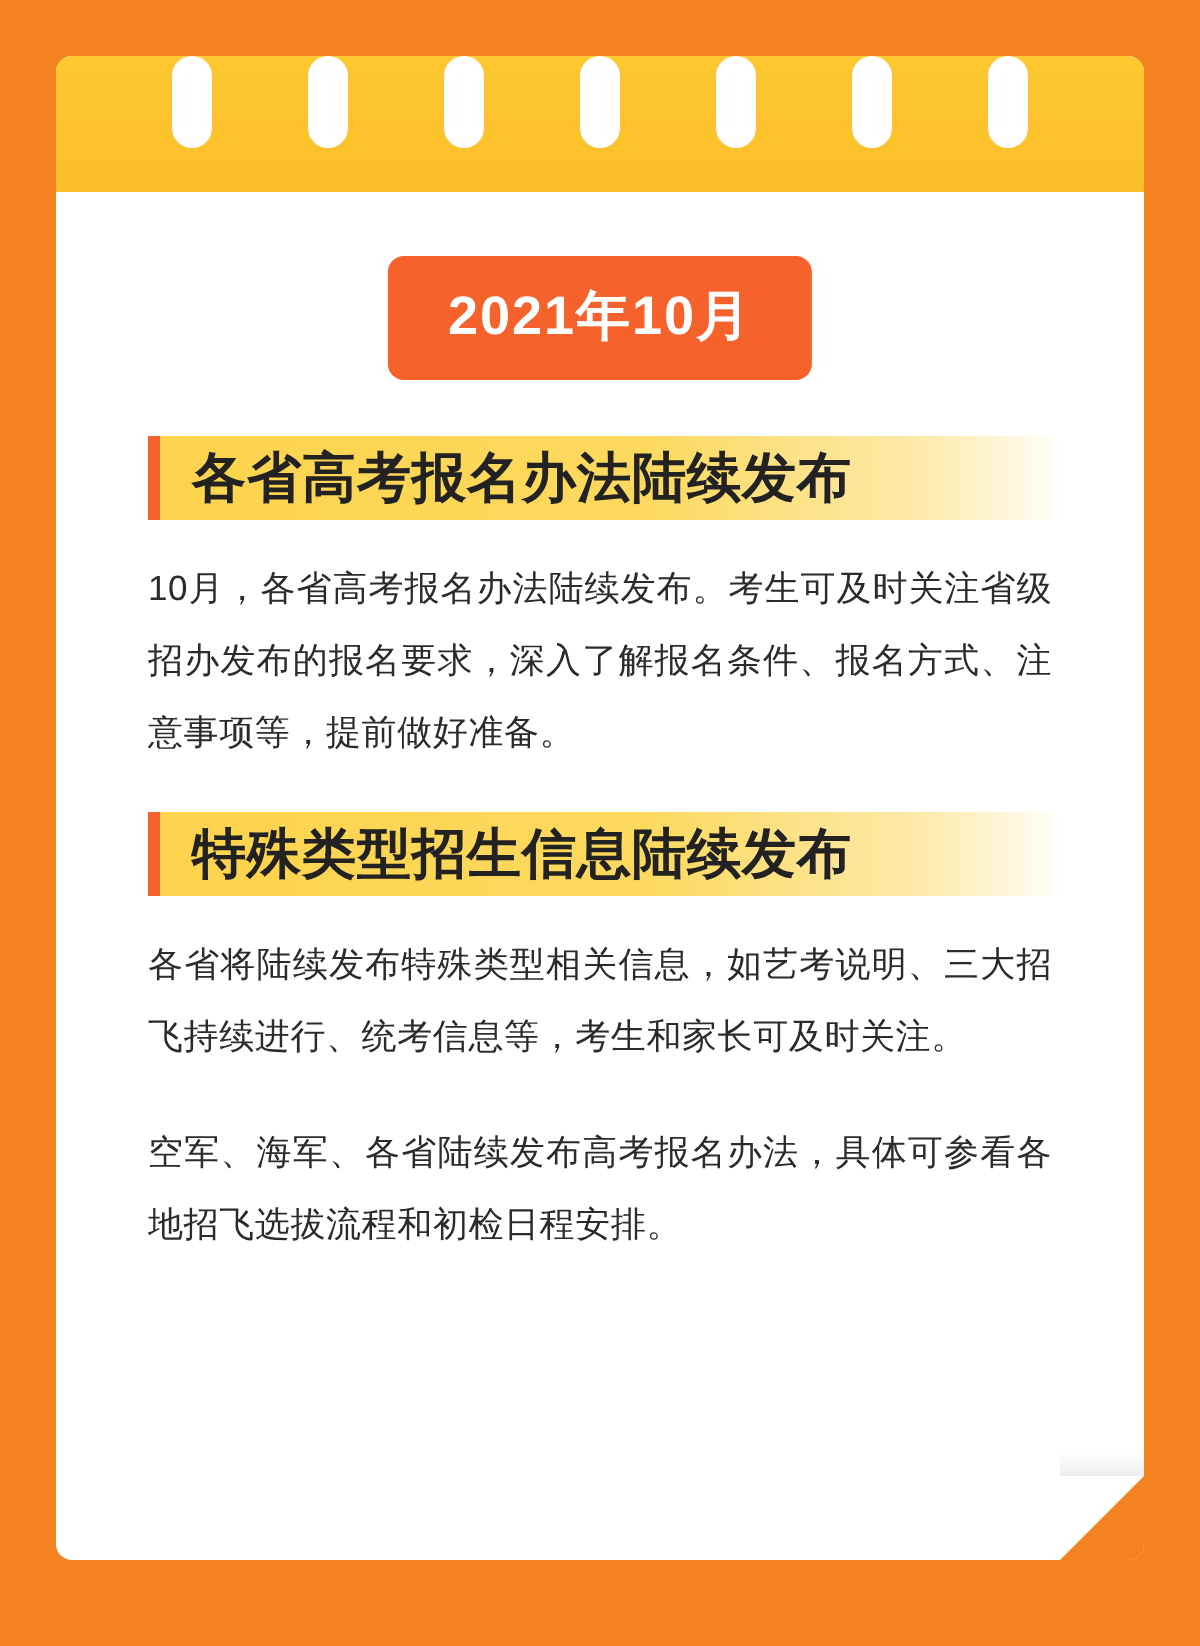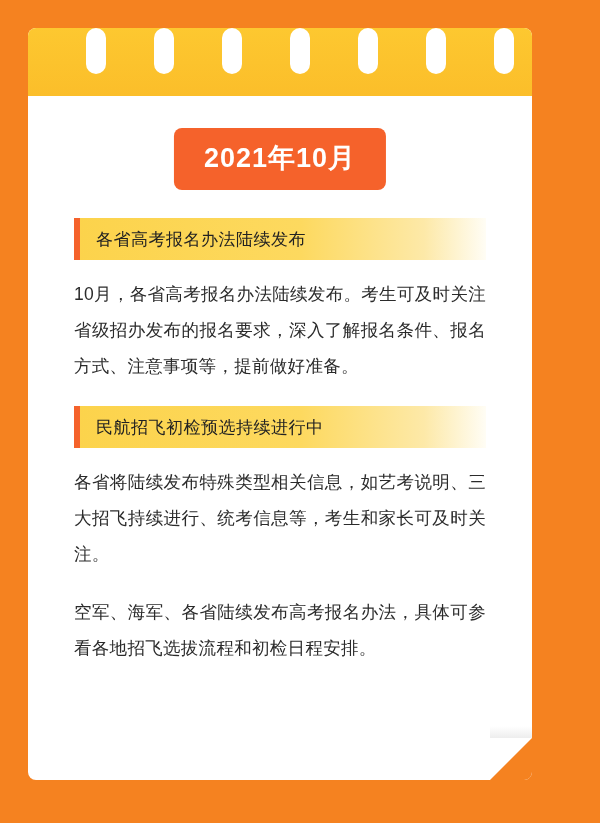--- a/index.html
+++ b/index.html
@@ -18,21 +18,21 @@
     width: 600px;
     height: 823px;
     background: #F58220;
   }
 
   
   .card {
     position: absolute;
     left: 28px;
     top: 28px;
-    width: 504px;
+    width: 544px;
     height: 752px;
     background: #FFFFFF;
     border-radius: 8px;
     overflow: hidden;
   }
 
   
   .band {
     position: absolute;
     left: 0;
@@ -116,22 +116,22 @@
   .sec-head .bar {
     position: absolute;
     left: 0;
     top: 0;
     width: 6px;
     height: 42px;
     background: #F5622B;
   }
   .sec-head .htext {
     padding-left: 22px;
-    font-size: 17px;
-    font-weight: normal;
+    font-size: 27px;
+    font-weight: bold;
     color: #222222;
     letter-spacing: 0.5px;
   }
 
   .sec-body {
     font-size: 17.5px;
     line-height: 36px;
     color: #2b2b2b;
     letter-spacing: 0.3px;
     margin-bottom: 22px;
@@ -164,21 +164,21 @@
         <div class="sec-head">
           <span class="bar"></span>
           <span class="htext">各省高考报名办法陆续发布</span>
         </div>
         <div class="sec-body">10月，各省高考报名办法陆续发布。考生可及时关注省级招办发布的报名要求，深入了解报名条件、报名方式、注意事项等，提前做好准备。</div>
       </div>
 
       <div class="section">
         <div class="sec-head">
           <span class="bar"></span>
-          <span class="htext">民航招飞初检预选持续进行中</span>
+          <span class="htext">特殊类型招生信息陆续发布</span>
         </div>
         <div class="sec-body">各省将陆续发布特殊类型相关信息，如艺考说明、三大招飞持续进行、统考信息等，考生和家长可及时关注。</div>
       </div>
 
       <div class="section">
         <div class="sec-body">空军、海军、各省陆续发布高考报名办法，具体可参看各地招飞选拔流程和初检日程安排。</div>
       </div>
 
     </div>
 

